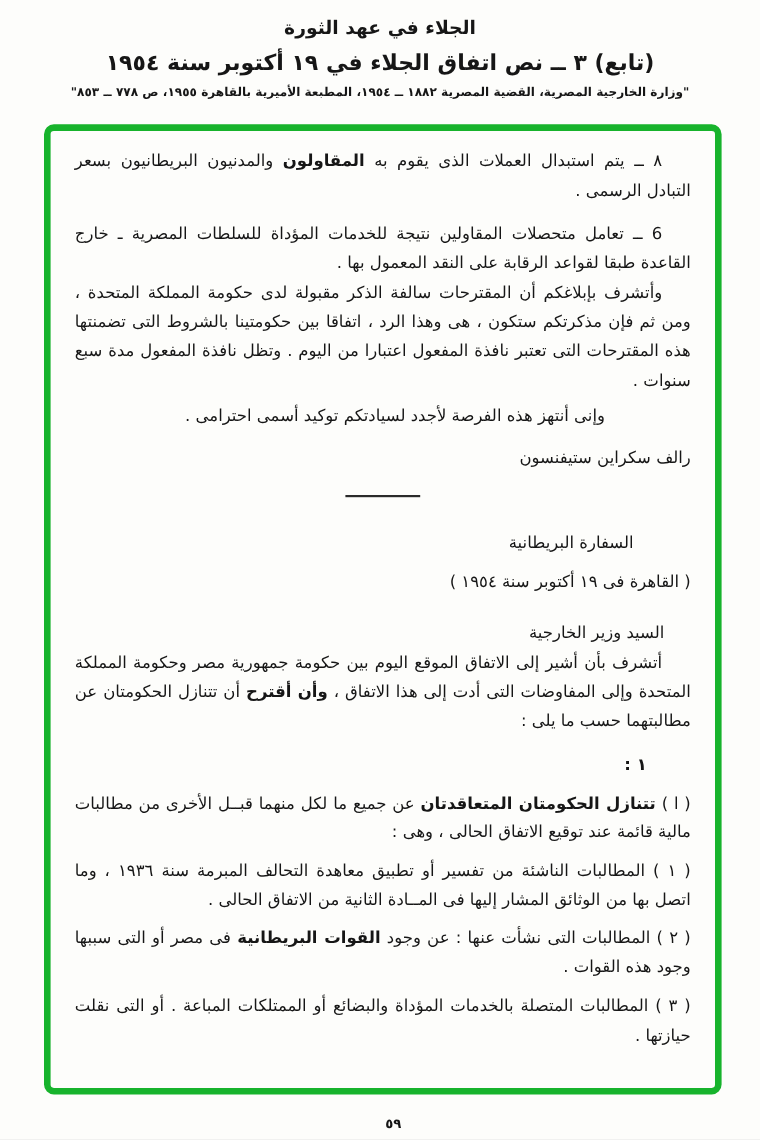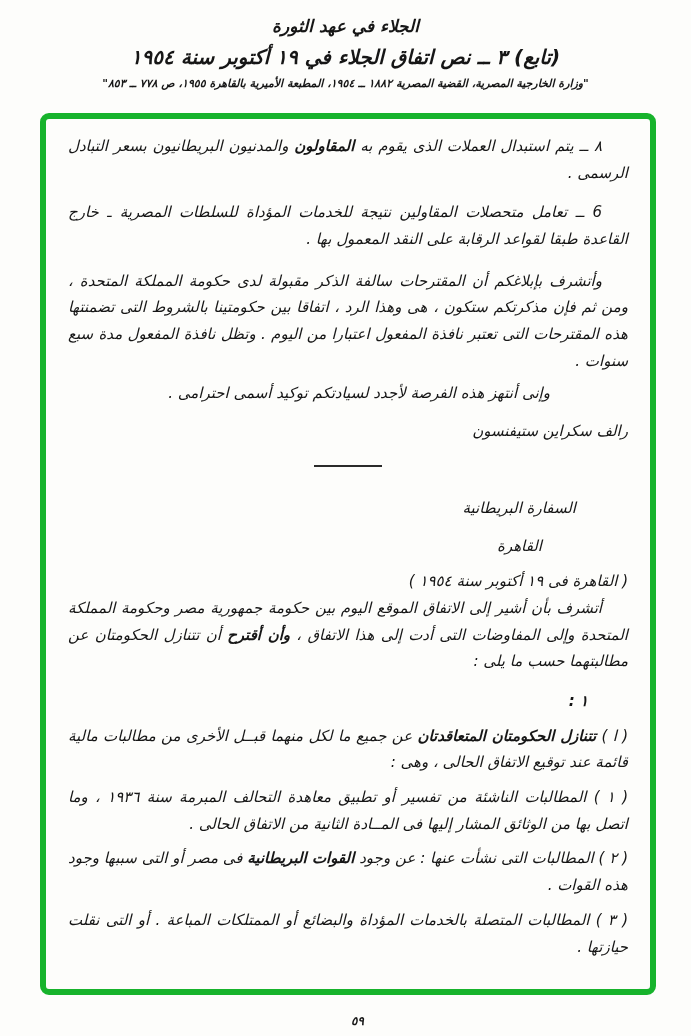--- a/index.html
+++ b/index.html
@@ -7,21 +7,20 @@
   .page {
     position: relative;
     width: 691px;
     height: 1036px;
     margin: 0 auto;
     background: #fdfdfb;
     color: #161616;
     font-family: "DejaVu Sans", sans-serif;
     direction: rtl;
     overflow: hidden;
-    font-style: italic;
   }
   
   .header { padding-top: 16px; text-align: center; }
   .doc-title    { font-size: 17px; font-weight: 700; }
   .doc-subtitle { font-size: 20px; font-weight: 700; margin-top: 9px; }
   .doc-source   { font-size: 11px; font-weight: 700; margin-top: 8px; letter-spacing: 0; }
   
   .highlight-box {
     position: absolute;
     top: 113px; left: 40px;
@@ -29,21 +28,21 @@
     border: 6px solid #737373;
     border-radius: 9px;
     padding: 10px 22px 8px 22px;
     overflow: hidden;
     background: transparent;
   }
   .highlight-box p { font-size: 15px; line-height: 1.78; text-align: justify; }
   .para-indent { text-indent: 26px; }
   .clause-8 { margin-top: 4px; }
   .clause-9 { margin-top: 13px; }
-  .closing-paragraph { margin-top: 15px; }
+  .closing-paragraph { }
   .valediction {
     margin-top: 5px;
     text-align: right;
     padding-right: 78px;
     padding-left: 60px;
   }
   .signature {
     margin-top: 12px;
     text-align: left;
     padding-left: 42px;
@@ -88,22 +87,22 @@
 
     <p class="clause-8 para-indent"><span>٨ ــ يتم استبدال العملات الذى يقوم به </span><span style="font-weight: 700;">المقاولون</span><span> والمدنيون البريطانيون بسعر التبادل الرسمى .</span></p>
     <p class="clause-9 para-indent">6 ــ تعامل متحصلات المقاولين نتيجة للخدمات المؤداة للسلطات المصرية ـ خارج القاعدة طبقا لقواعد الرقابة على النقد المعمول بها .</p>
     <p class="closing-paragraph para-indent">وأتشرف بإبلاغكم أن المقترحات سالفة الذكر مقبولة لدى حكومة المملكة المتحدة ، ومن ثم فإن مذكرتكم ستكون ، هى وهذا الرد ، اتفاقا بين حكومتينا بالشروط التى تضمنتها هذه المقترحات التى تعتبر نافذة المفعول اعتبارا من اليوم . وتظل نافذة المفعول مدة سبع سنوات .</p>
     <p class="valediction">وإنى أنتهز هذه الفرصة لأجدد لسيادتكم توكيد أسمى احترامى .</p>
     <p class="signature">رالف سكراين ستيفنسون</p>
 
     <hr class="section-divider">
 
     <p class="embassy-name">السفارة البريطانية</p>
-    <p class="embassy-city">القاهرة</p>
     <p class="dateline">( القاهرة فى ١٩ أكتوبر سنة ١٩٥٤ )</p>
+    <p class="salutation">السيد وزير الخارجية</p>
     <p class="intro-paragraph para-indent"><span>أتشرف بأن أشير إلى الاتفاق الموقع اليوم بين حكومة جمهورية مصر وحكومة المملكة المتحدة وإلى المفاوضات التى أدت إلى هذا الاتفاق ، </span><span style="font-weight: 700;">وأن أقترح</span><span> أن تتنازل الحكومتان عن مطالبتهما حسب ما يلى :</span></p>
     <p class="article-number">١ :</p>
     <p class="subclause"><span>( ا ) </span><span style="font-weight: 700;">تتنازل الحكومتان المتعاقدتان</span><span> عن جميع ما لكل منهما قبــل الأخرى من مطالبات مالية قائمة عند توقيع الاتفاق الحالى ، وهى :</span></p>
     <p class="subclause"><span>( ١ ) المطالبات الناشئة من تفسير أو تطبيق معاهدة التحالف المبرمة سنة ١٩٣٦ ، وما اتصل بها من الوثائق المشار إليها فى المــادة الثانية من الاتفاق الحالى .</span></p>
     <p class="subclause"><span>( ٢ ) المطالبات التى نشأت عنها : عن وجود </span><span style="font-weight: 700; margin-top: 17px;">القوات البريطانية</span><span> فى مصر أو التى سببها وجود هذه القوات .</span></p>
     <p class="subclause"><span>( ٣ ) المطالبات المتصلة بالخدمات المؤداة والبضائع أو الممتلكات المباعة . أو التى نقلت حيازتها .</span></p>
 
   </div>
 
   <div class="page-footer">

